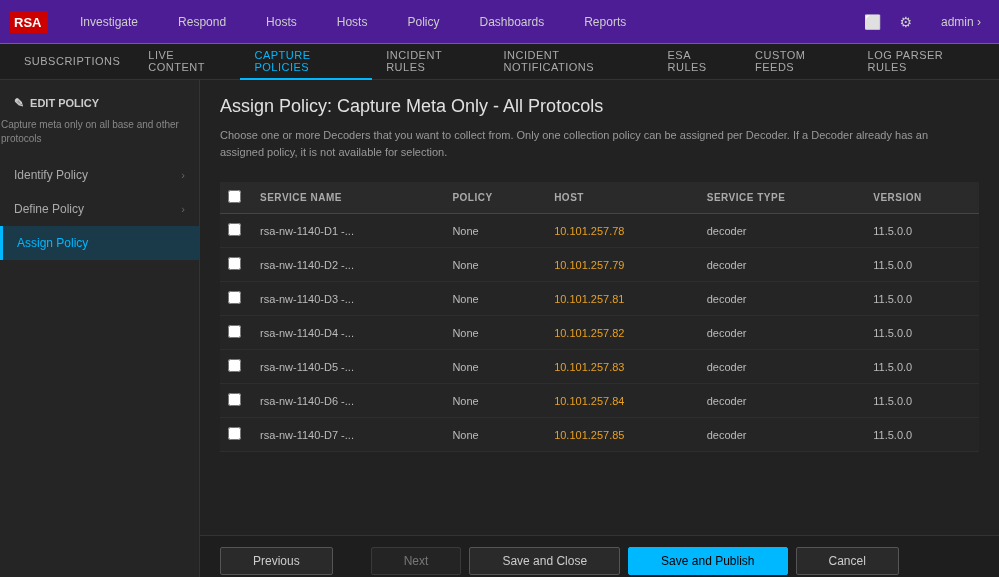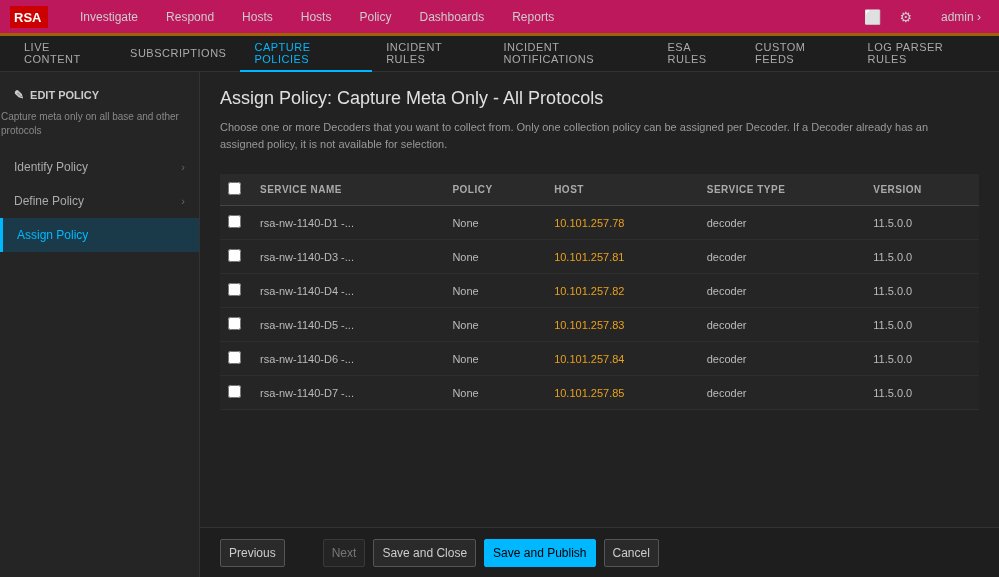--- a/index.html
+++ b/index.html
@@ -8,41 +8,41 @@
       color: #ccc;
       font-family: Arial, sans-serif;
       font-size: 12px;
       width: 999px;
       height: 577px;
       overflow: hidden;
     }
 
     
     .top-nav {
-      background: #be185d;
-      height: 36px;
+      background: #4c1d95;
+      height: 44px;
       display: flex;
       align-items: center;
       padding: 0 10px;
-      border-bottom: 3px solid #a16207;
+      border-bottom: 1px solid #a16207;
     }
     .top-nav .logo {
       width: 40px;
       height: 24px;
       margin-right: 16px;
       display: flex;
       align-items: center;
     }
     .top-nav .logo svg {
       width: 38px;
       height: 22px;
     }
     .top-nav .nav-items {
       display: flex;
-      gap: 0;
+      gap: 12px;
       flex: 1;
     }
     .top-nav .nav-item {
       color: #ccc;
       padding: 0 14px;
       height: 36px;
       display: flex;
       align-items: center;
       cursor: pointer;
       font-size: 12px;
@@ -231,21 +231,21 @@
     .footer-bar {
       background: #1e1e1e;
       border-top: 1px solid #333;
       padding: 10px 20px;
       display: flex;
       gap: 8px;
       align-items: center;
       height: 50px;
     }
     .btn {
-      padding: 6px 8px;
+      padding: 6px 32px;
       border: 1px solid #555;
       background: #2a2a2a;
       color: #ccc;
       cursor: pointer;
       font-size: 12px;
       border-radius: 2px;
     }
     .btn.primary {
       background: #00b8ff;
       border-color: #00b8ff;
@@ -283,22 +283,22 @@
     <div class="nav-item">Reports</div>
   </div>
   <div class="nav-right">
     <div class="icon-btn">⬜</div>
     <div class="icon-btn">⚙</div>
     <div class="admin-btn">admin ›</div>
   </div>
 </div>
 
 <div class="sub-nav">
+  <div class="sub-nav-item">Subscriptions</div>
   <div class="sub-nav-item">Live Content</div>
-  <div class="sub-nav-item">Subscriptions</div>
   <div class="sub-nav-item active">Capture Policies</div>
   <div class="sub-nav-item">Incident Rules</div>
   <div class="sub-nav-item">Incident Notifications</div>
   <div class="sub-nav-item">ESA Rules</div>
   <div class="sub-nav-item">Custom Feeds</div>
   <div class="sub-nav-item">Log Parser Rules</div>
 </div>
 
 <div class="main-layout">
 
@@ -350,20 +350,30 @@
       <td>rsa-nw-1140-D1 -...</td>
       <td>None</td>
       <td><span class="host-ip">10.101.257.78</span></td>
       <td>decoder</td>
       <td>11.5.0.0</td>
     </tr>
             <tr>
       <td class="check-col">
         <input type="checkbox" style="">
       </td>
+      <td>rsa-nw-1140-D2 -...</td>
+      <td>None</td>
+      <td><span class="host-ip">10.101.257.79</span></td>
+      <td>decoder</td>
+      <td>11.5.0.0</td>
+    </tr>
+            <tr>
+      <td class="check-col">
+        <input type="checkbox" style="">
+      </td>
       <td>rsa-nw-1140-D3 -...</td>
       <td>None</td>
       <td><span class="host-ip">10.101.257.81</span></td>
       <td>decoder</td>
       <td>11.5.0.0</td>
     </tr>
             <tr>
       <td class="check-col">
         <input type="checkbox" style="">
       </td>

